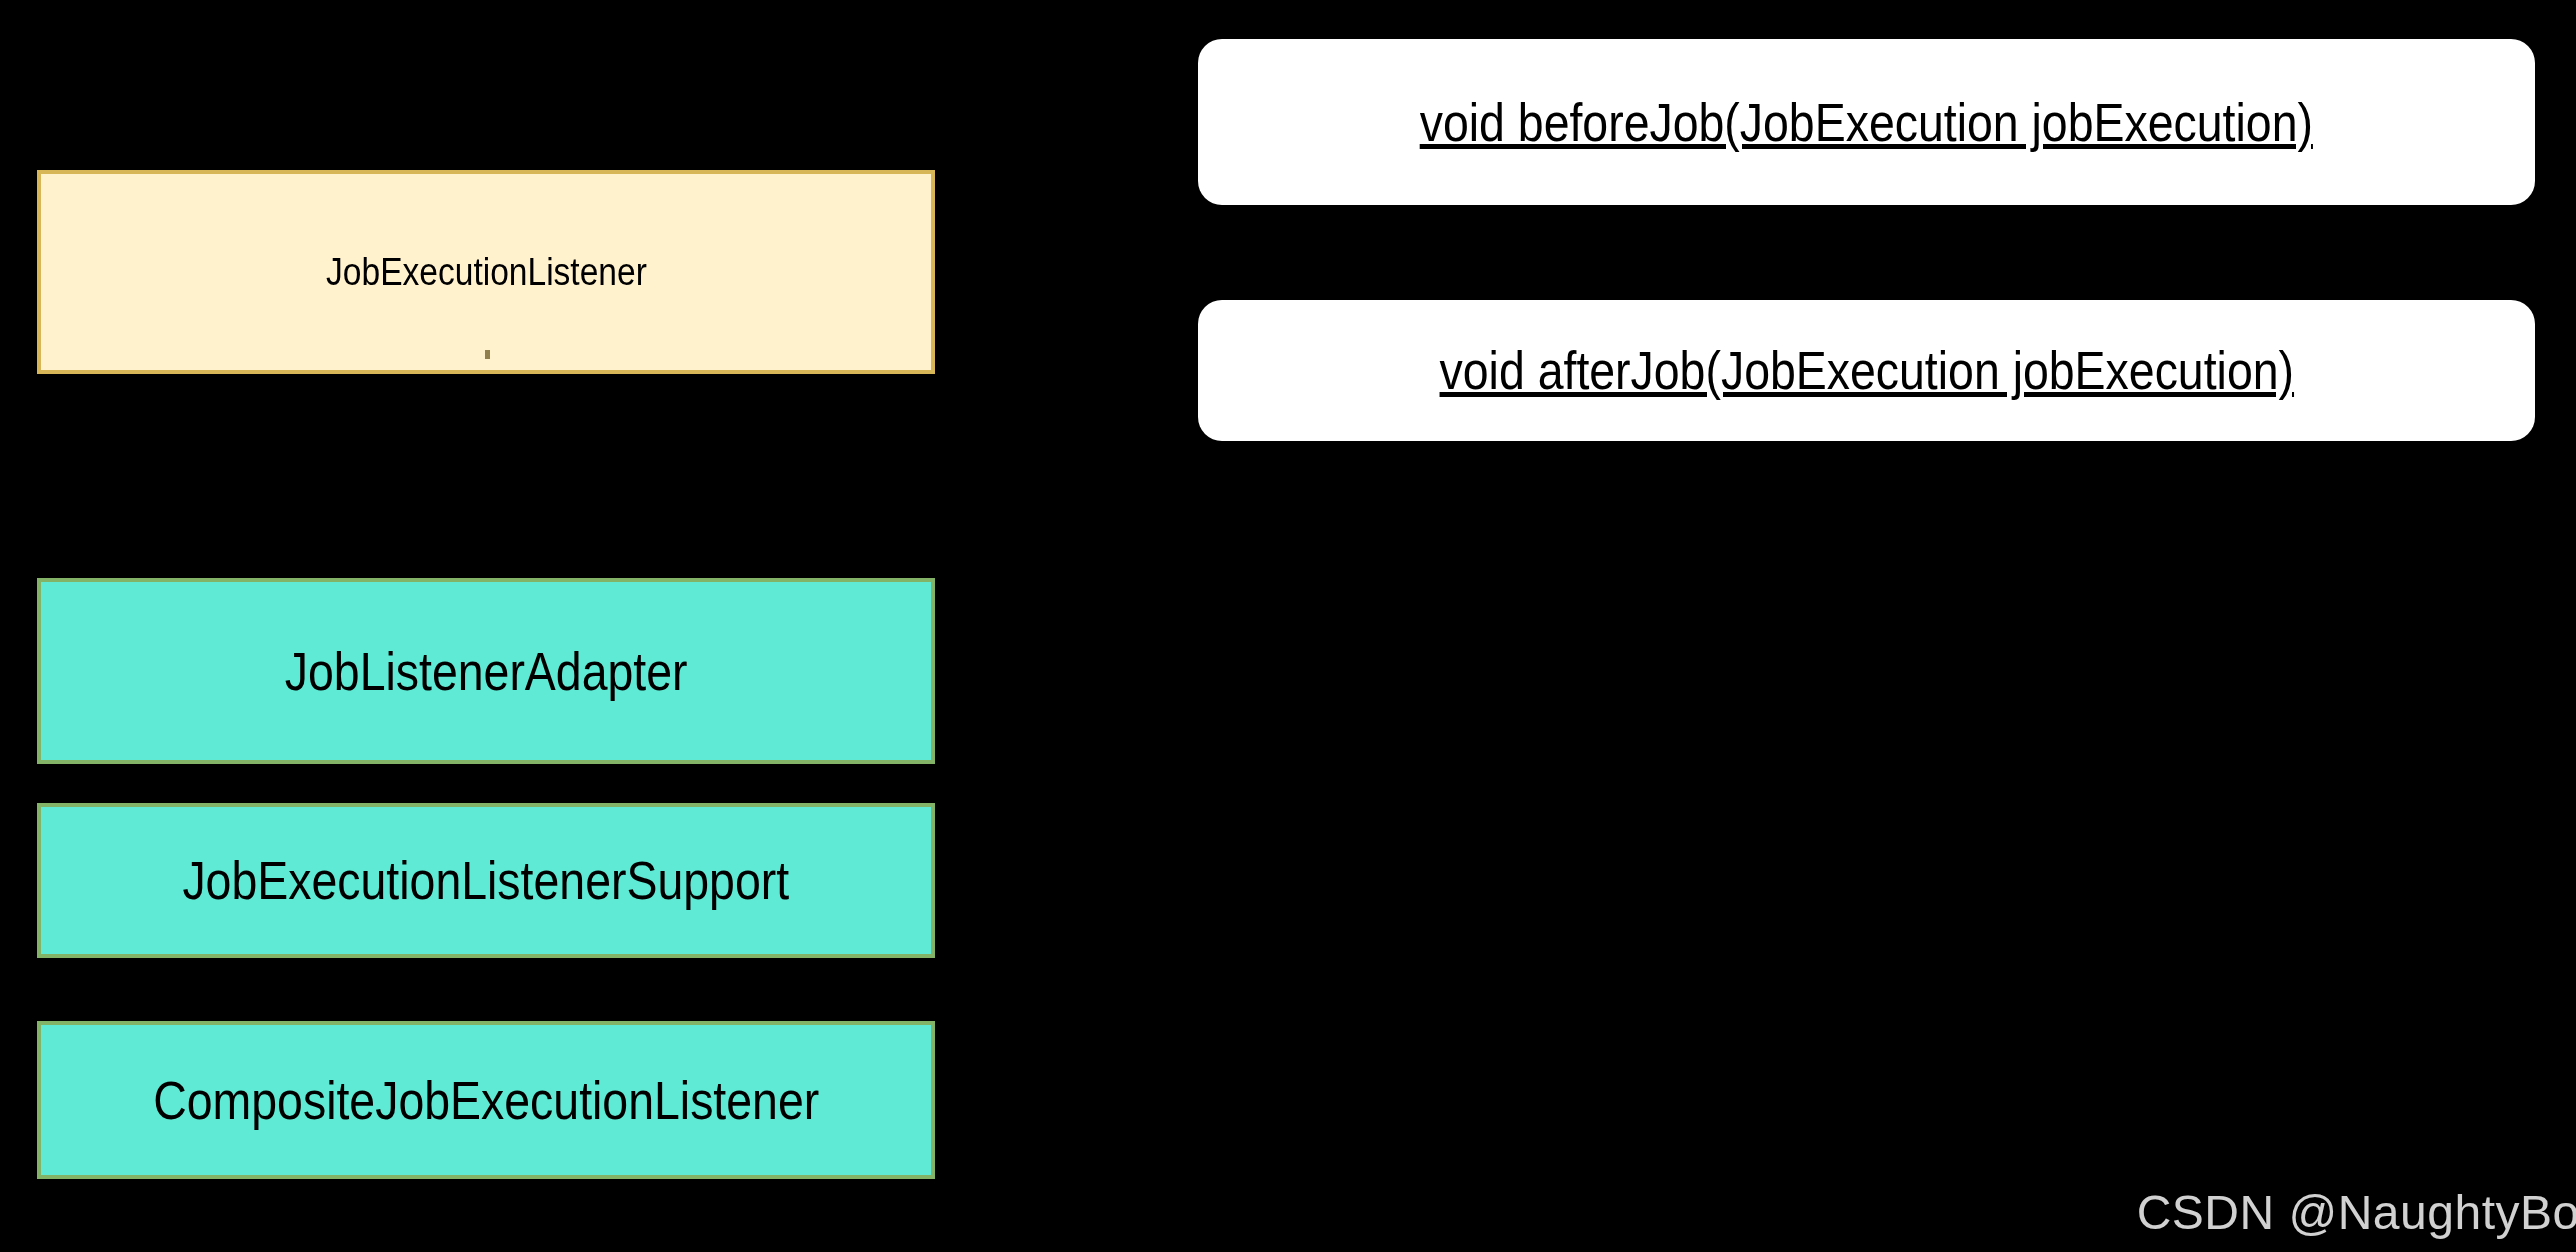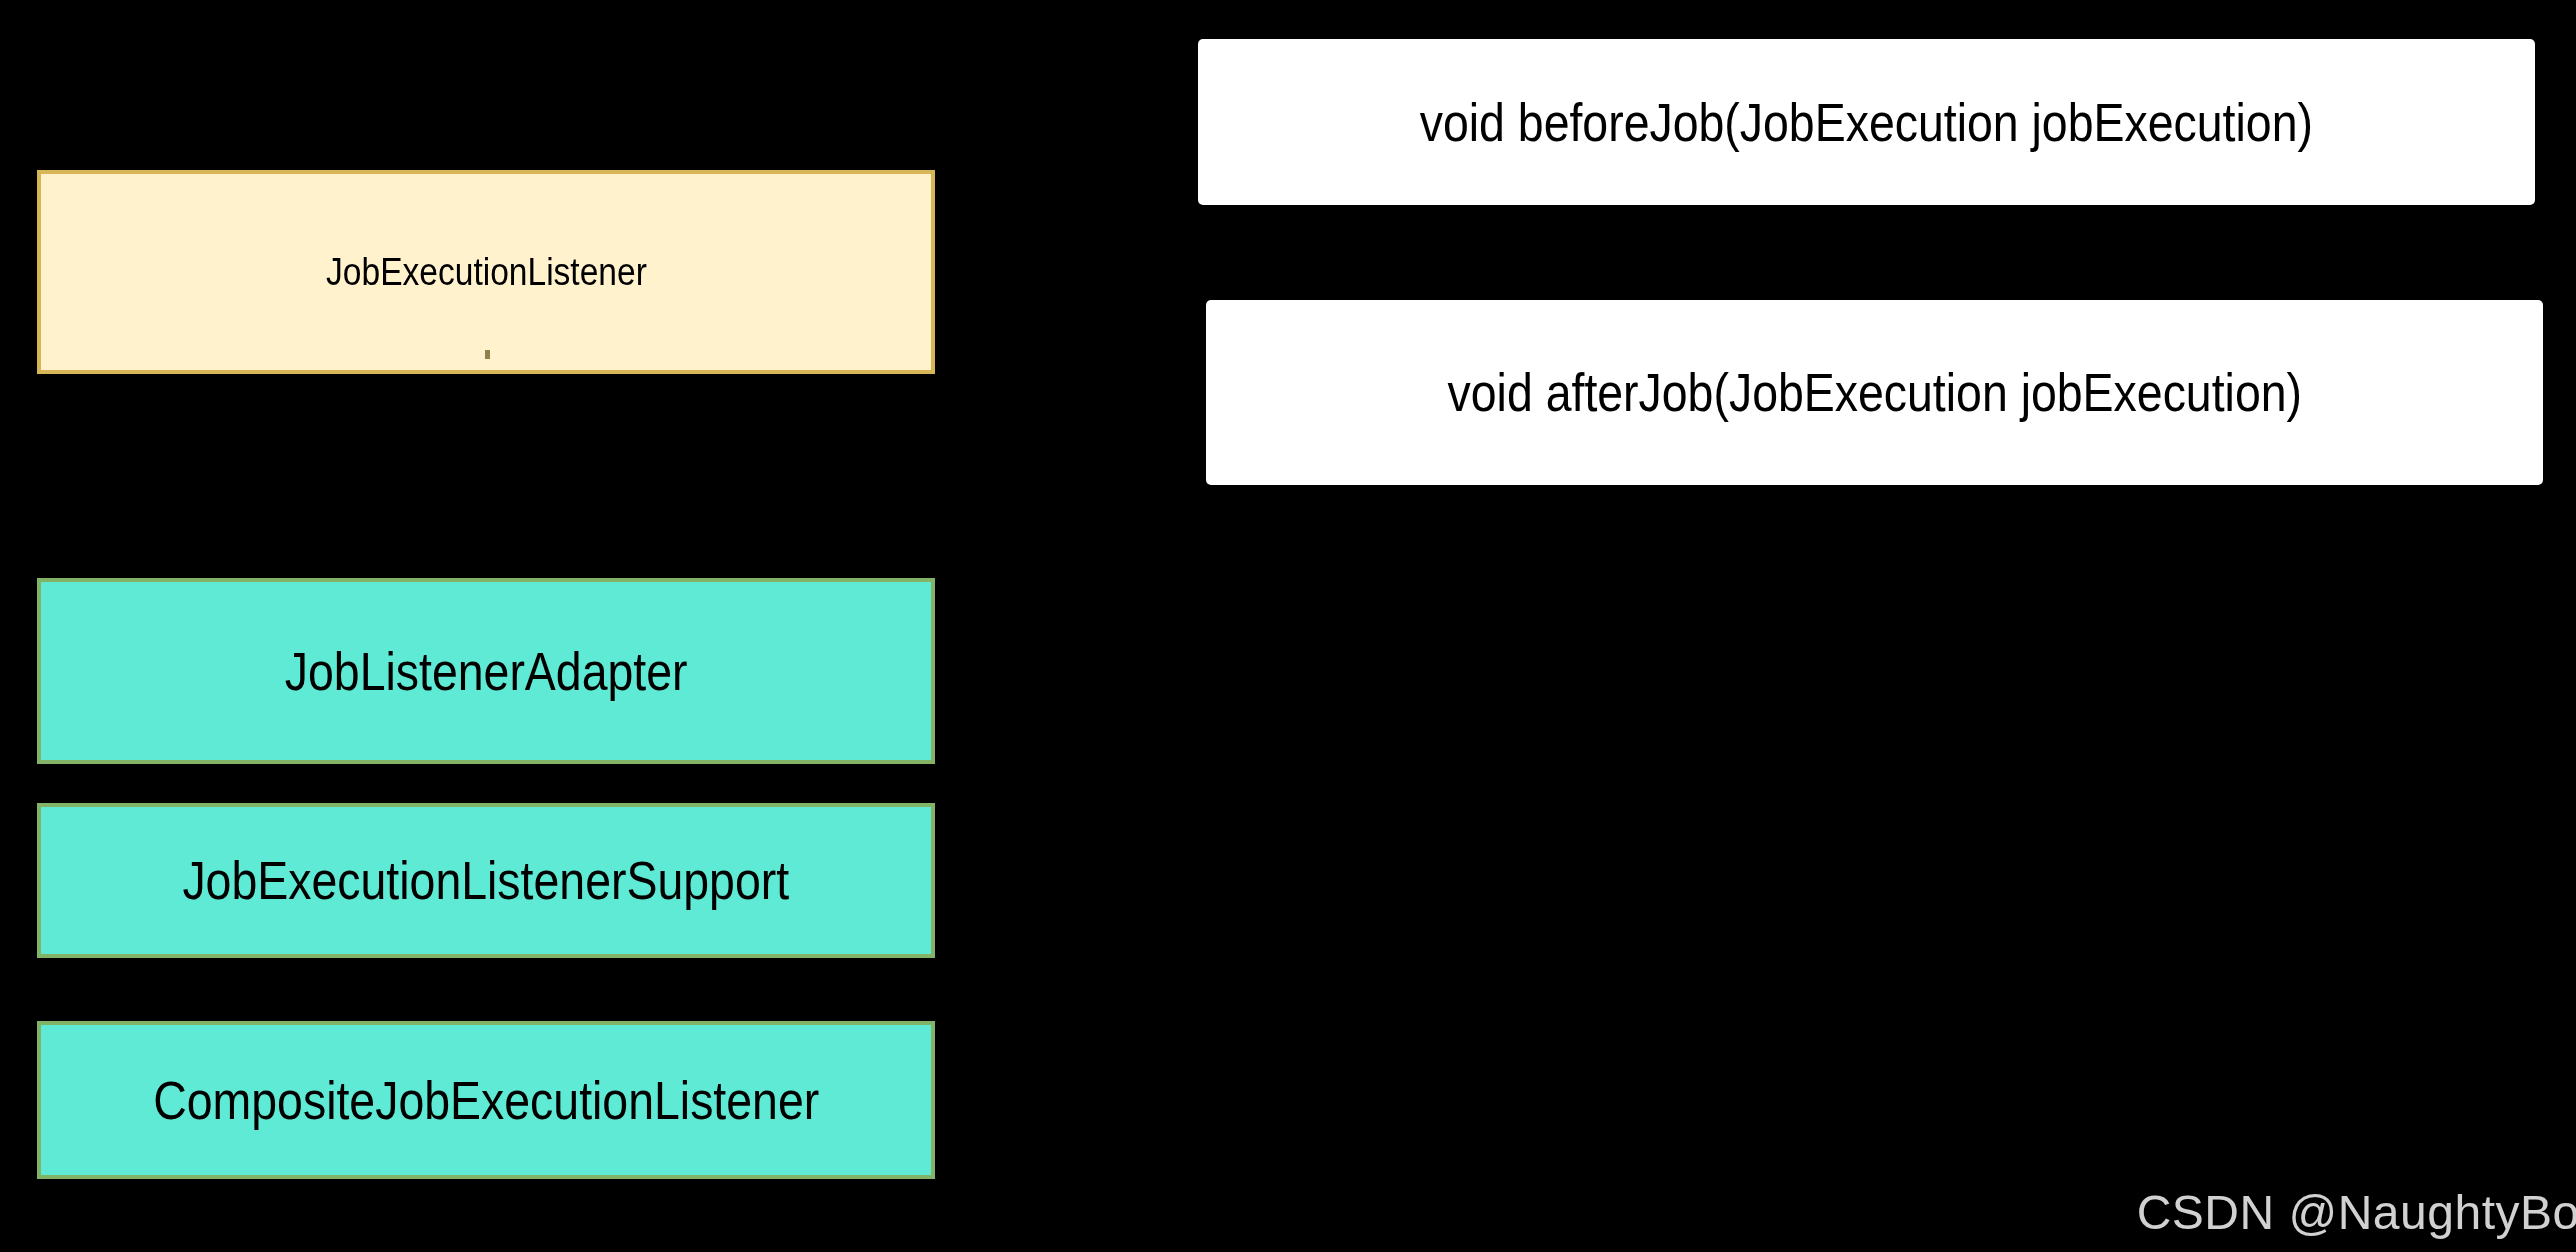--- a/index.html
+++ b/index.html
@@ -64,25 +64,26 @@
   .node-impl-1 { top: 578px;  height: 186px; }
   .node-impl-2 { top: 803px;  height: 155px; }
   .node-impl-3 { top: 1021px; height: 158px; }
 
   
   .node-method {
     left: 1198px;
     width: 1337px;
     background: #ffffff;
     border: none;
-    border-radius: 5px;
+    border-radius: 24px;
     font-size: 54px;
+    text-decoration: underline;
   }
   .node-method-1 { top: 39px;  height: 166px; }
-  .node-method-2 { top: 300px; height: 185px; margin-left: 8px; }
+  .node-method-2 { top: 300px; height: 141px; }
 
   
   .connector-stub {
     position: absolute;
     left: 485px;
     top: 350px;
     width: 4.7px;
     height: 9.3px;
     background: #6b5a23;
     opacity: 0.75;

